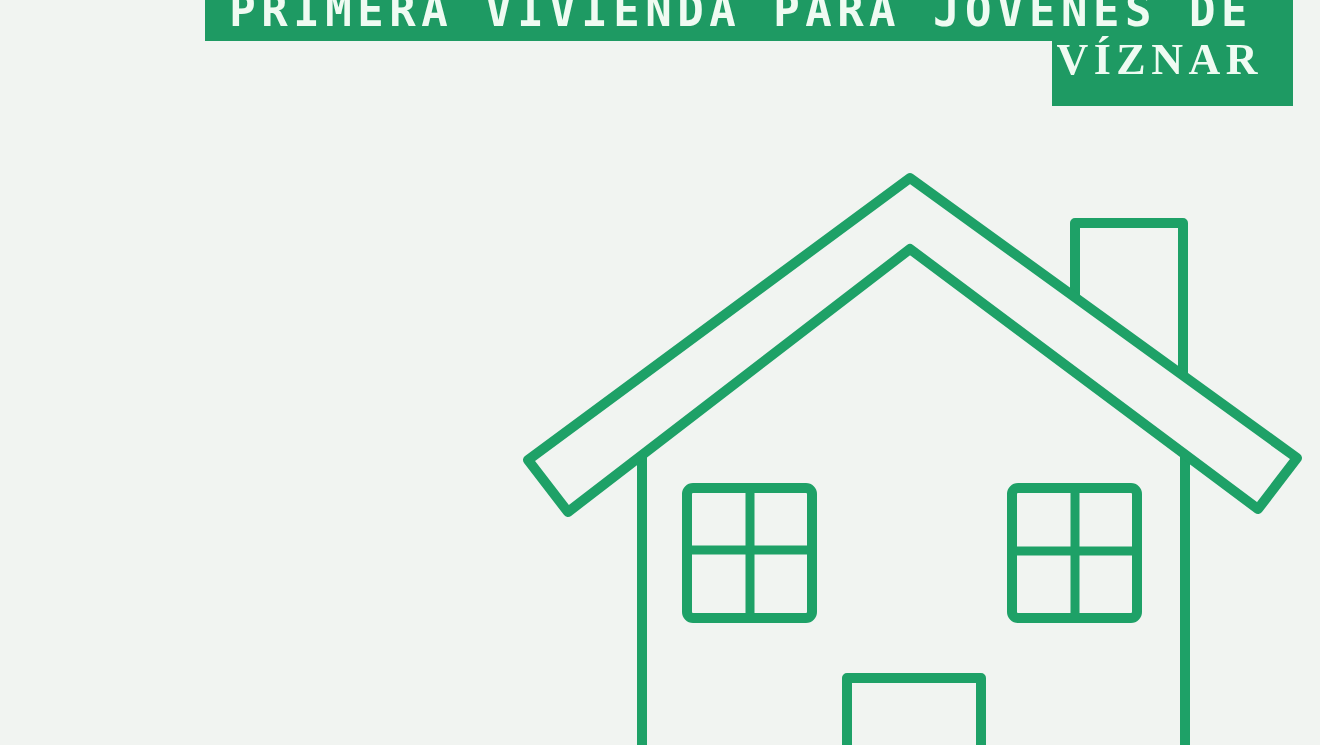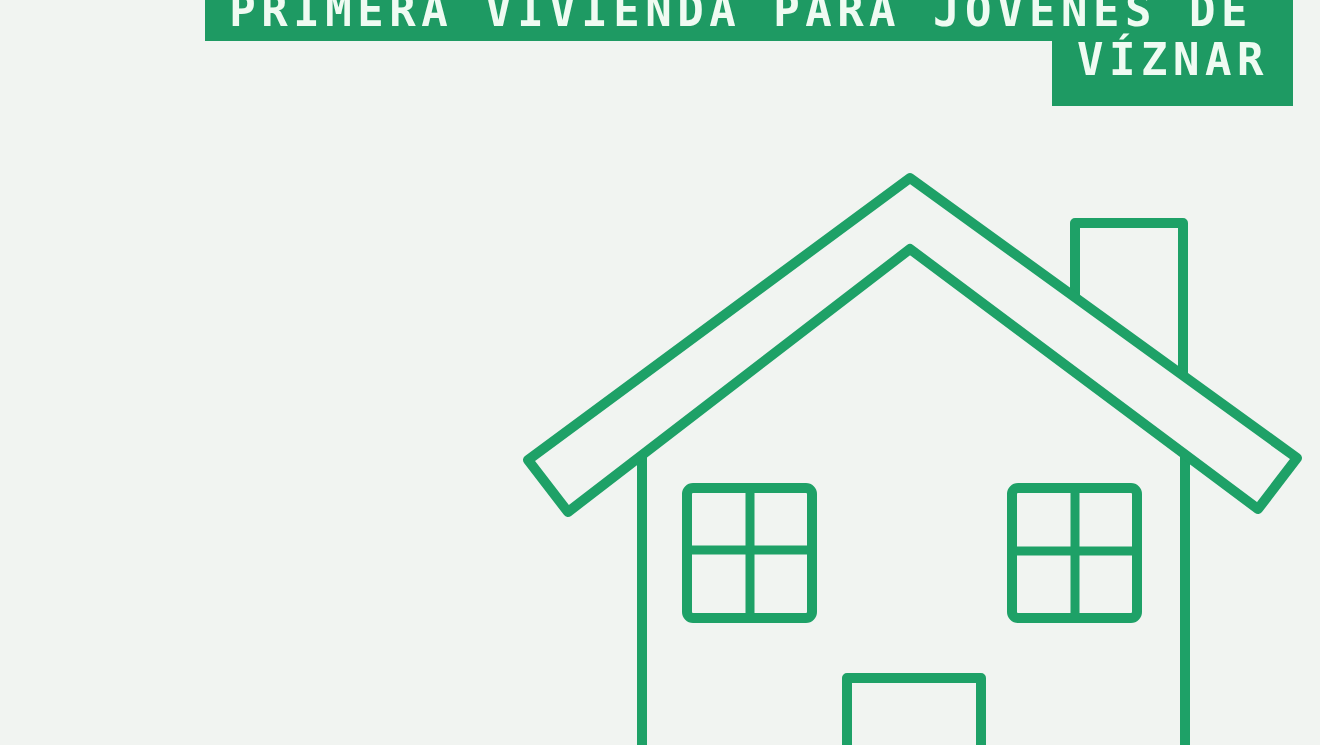--- a/index.html
+++ b/index.html
@@ -38,22 +38,23 @@
     top: 13px;
   }
   #banner-line2 {
     left: 1052px;
     top: 41px;
     width: 241px;
     height: 65px;
     overflow: visible;
   }
   #banner-line2 .txt {
-    right: 24px;
+    right: 30px;
     top: -3px;
+    font-family: Liberation Serif, serif;
   }
   svg.house {
     position: absolute;
     left: 0;
     top: 0;
     display: block;
   }
 </style>
 </head>
 <body style="background-color: rgb(241, 244, 241);">

